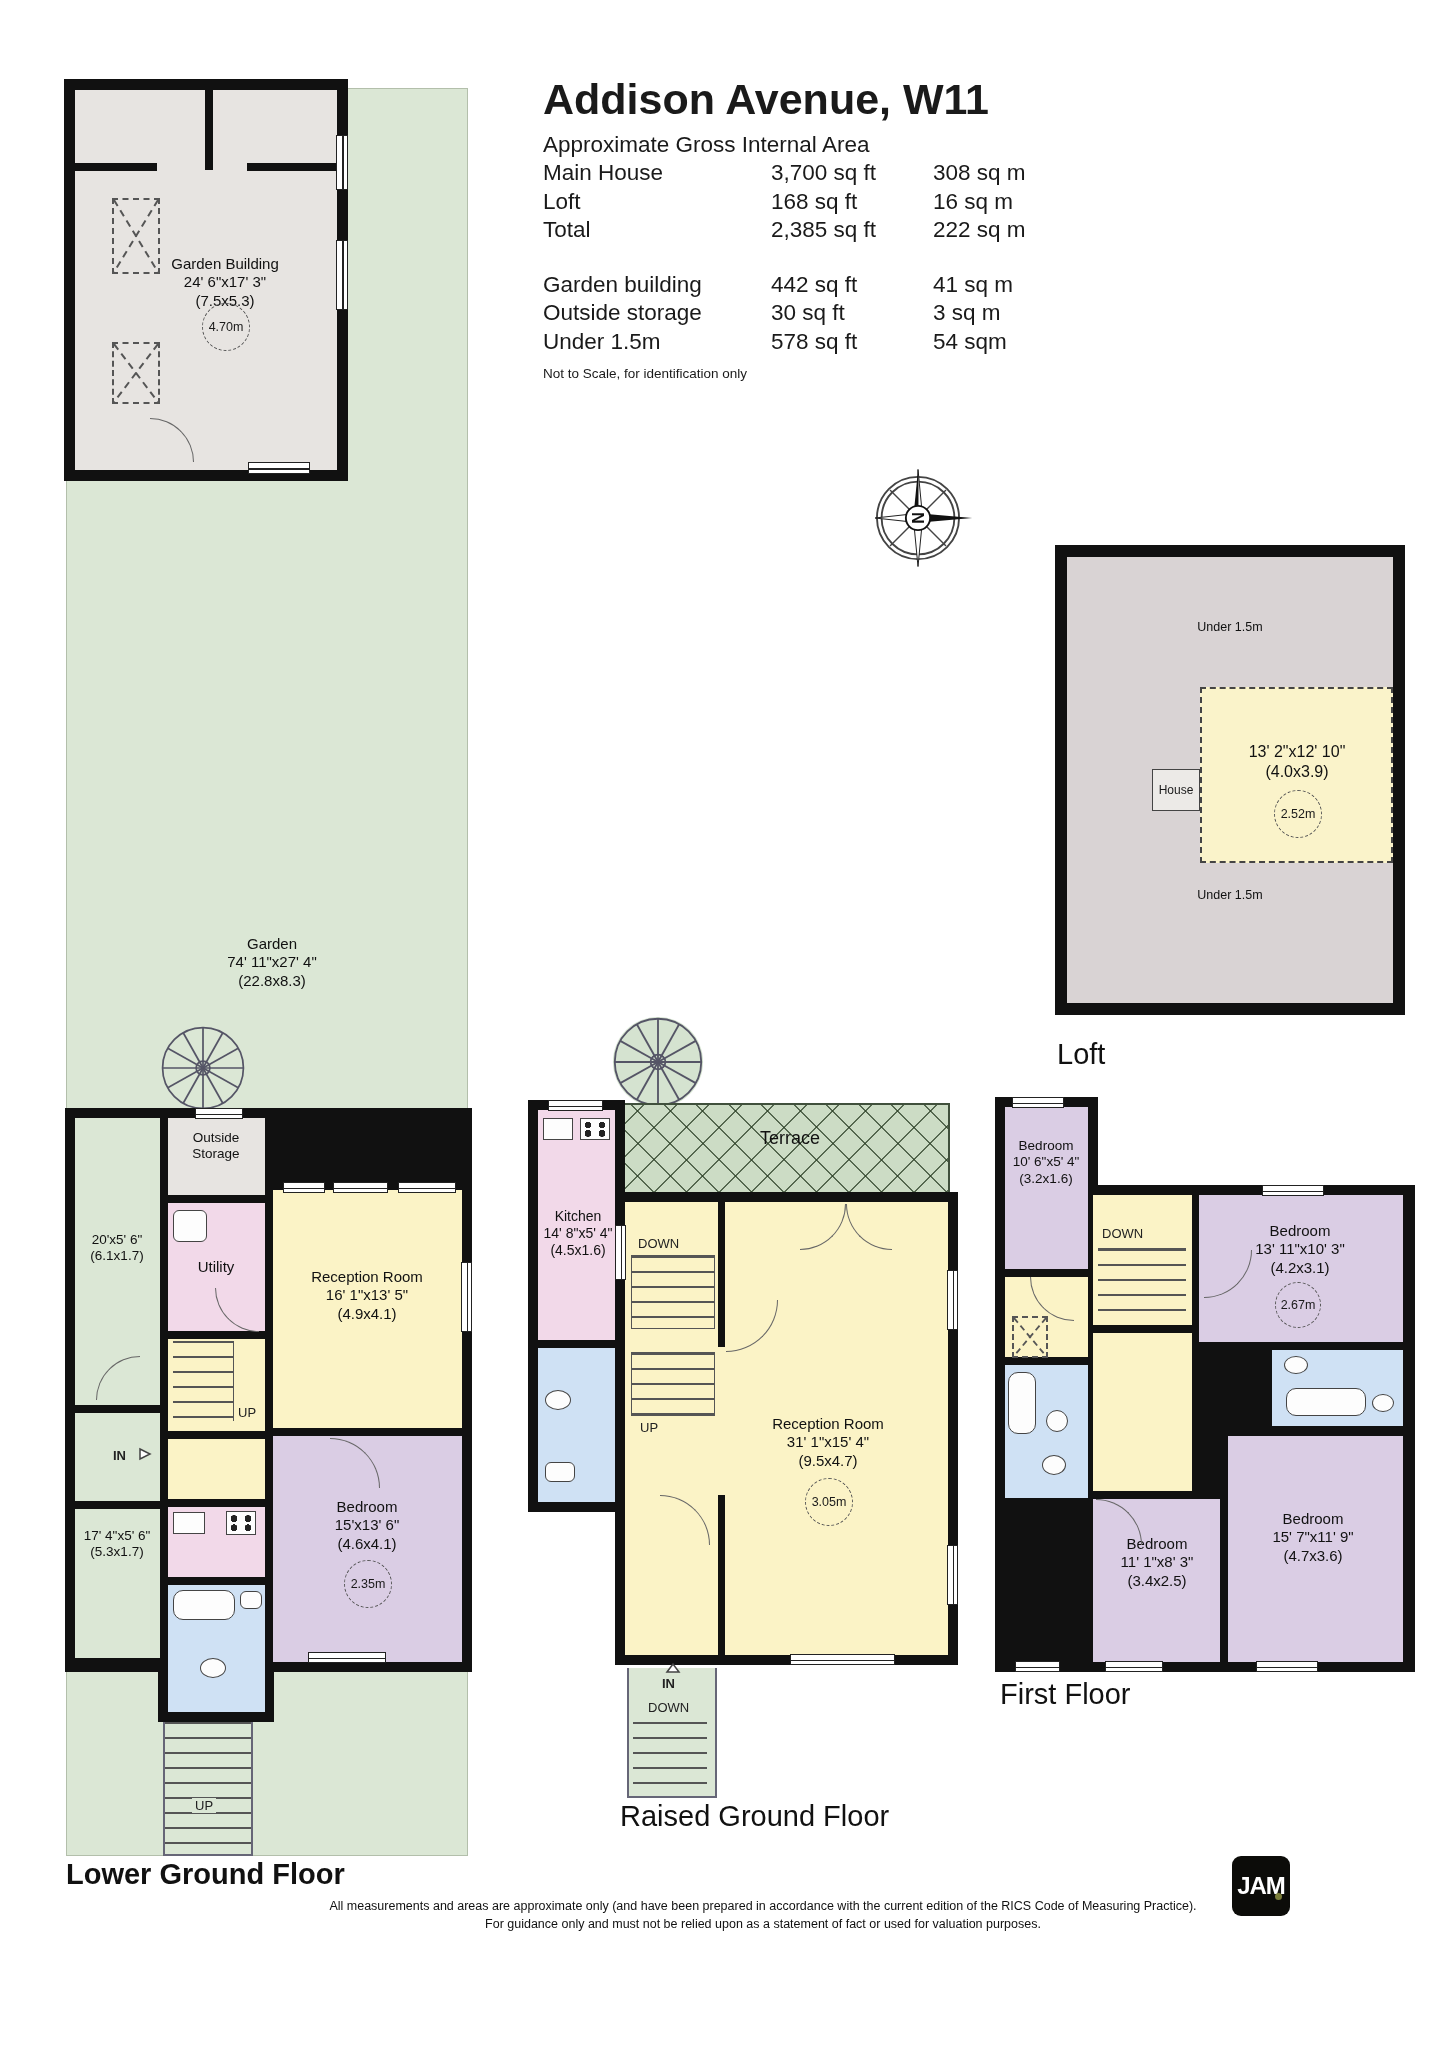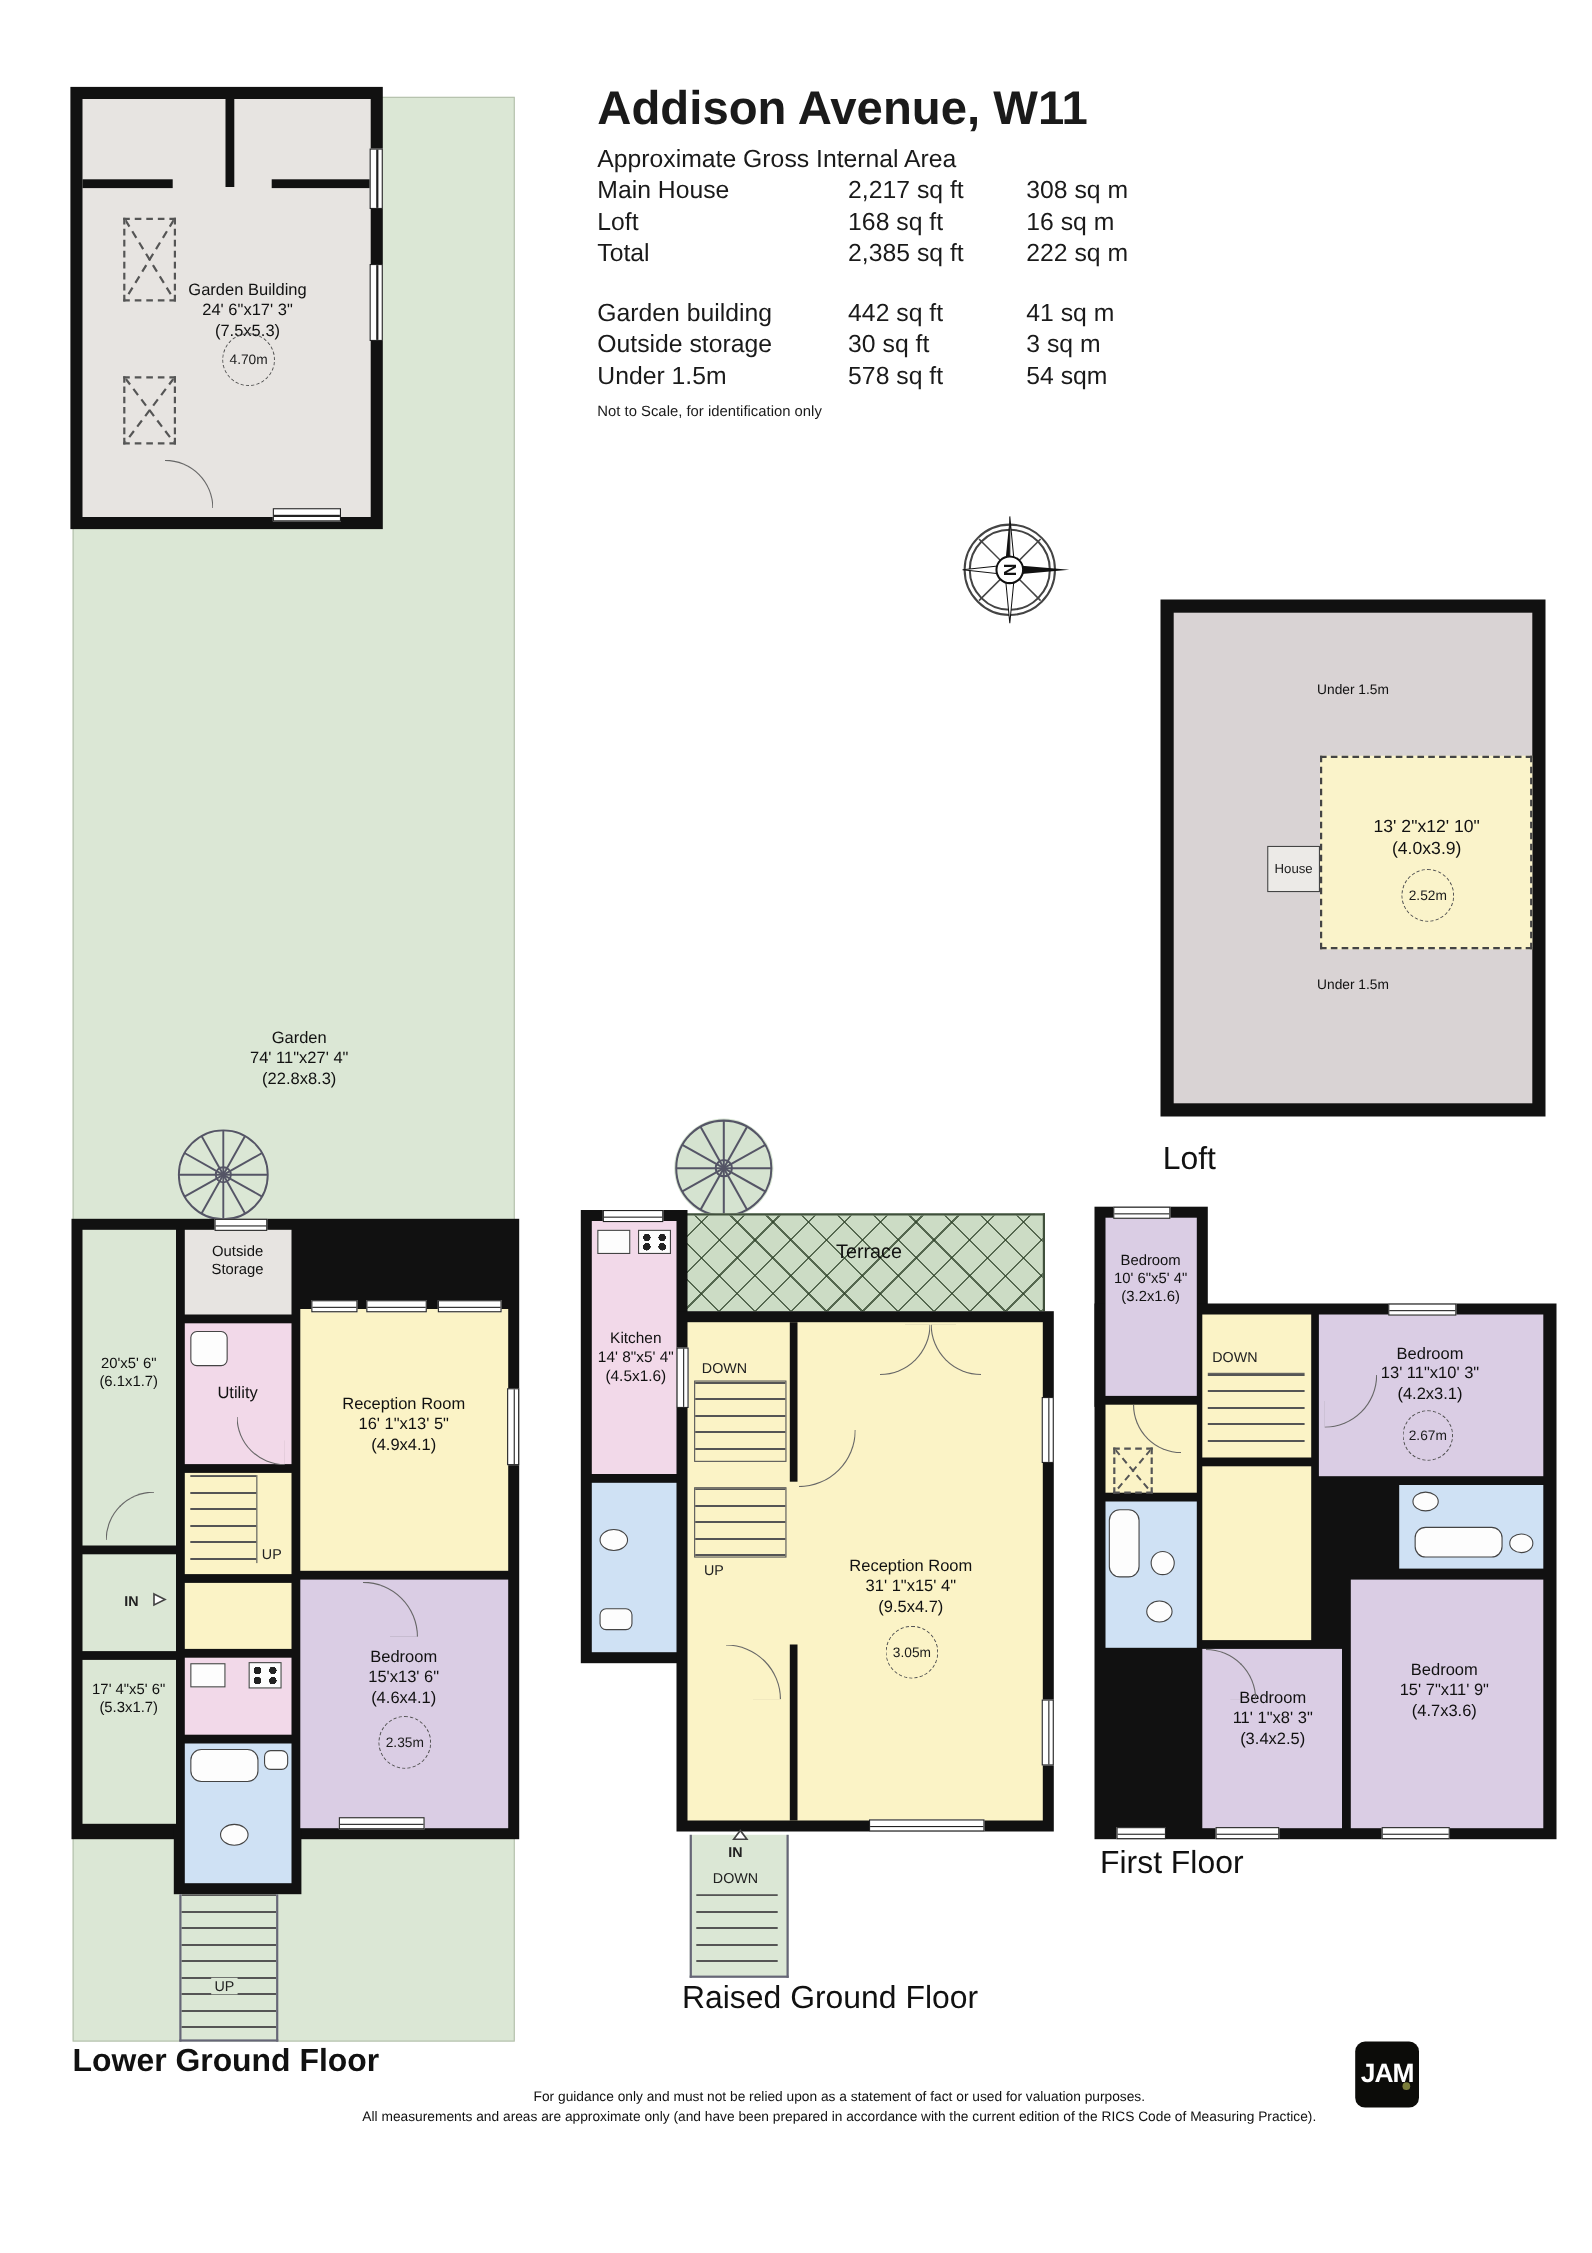--- a/index.html
+++ b/index.html
@@ -115,21 +115,21 @@
     <span class="nm">24' 6"x17' 3"</span>
     <span class="nm">(7.5x5.3)</span>
   </div>
   <div class="dim-circle" style="left:202px;top:303px;">4.70m</div>
 
   <div class="header">
     <h1>Addison Avenue, W11</h1>
     <div class="subtitle">Approximate Gross Internal Area</div>
     <div class="arearow">
       <span>Main House</span>
-      <span>2,217 sq ft</span>
+      <span>3,700 sq ft</span>
       <span>308 sq m</span>
     </div>
     <div class="arearow">
       <span>Loft</span>
       <span>168 sq ft</span>
       <span>16 sq m</span>
     </div>
     <div class="arearow">
       <span>Total</span>
       <span>2,385 sq ft</span>
@@ -367,21 +367,21 @@
   <div class="window h" style="left:1262px;top:1185px;width:62px;height:11px;"></div>
   <div class="window h" style="left:1105px;top:1661px;width:58px;height:11px;"></div>
   <div class="window h" style="left:1256px;top:1661px;width:62px;height:11px;"></div>
   <div class="window h" style="left:1015px;top:1661px;width:45px;height:11px;"></div>
   <div class="arc br" style="left:1204px;top:1250px;width:48px;height:48px;"></div>
   <div class="arc tr" style="left:1096px;top:1499px;width:46px;height:46px;"></div>
   <div class="arc bl" style="left:1030px;top:1277px;width:44px;height:44px;"></div>
   <div class="floor-label" style="left:1000px;top:1678px;">First Floor</div>
 
   <div class="footer">
+    <div>All measurements and areas are approximate only (and have been prepared in accordance with the current edition of the RICS Code of Measuring Practice).</div>
     <div>For guidance only and must not be relied upon as a statement of fact or used for valuation purposes.</div>
-    <div>All measurements and areas are approximate only (and have been prepared in accordance with the current edition of the RICS Code of Measuring Practice).</div>
   </div>
   <div class="jam">
     <span>JAM</span>
     <span class="dot"></span>
   </div>
 
 </div>
 
 </body></html>

